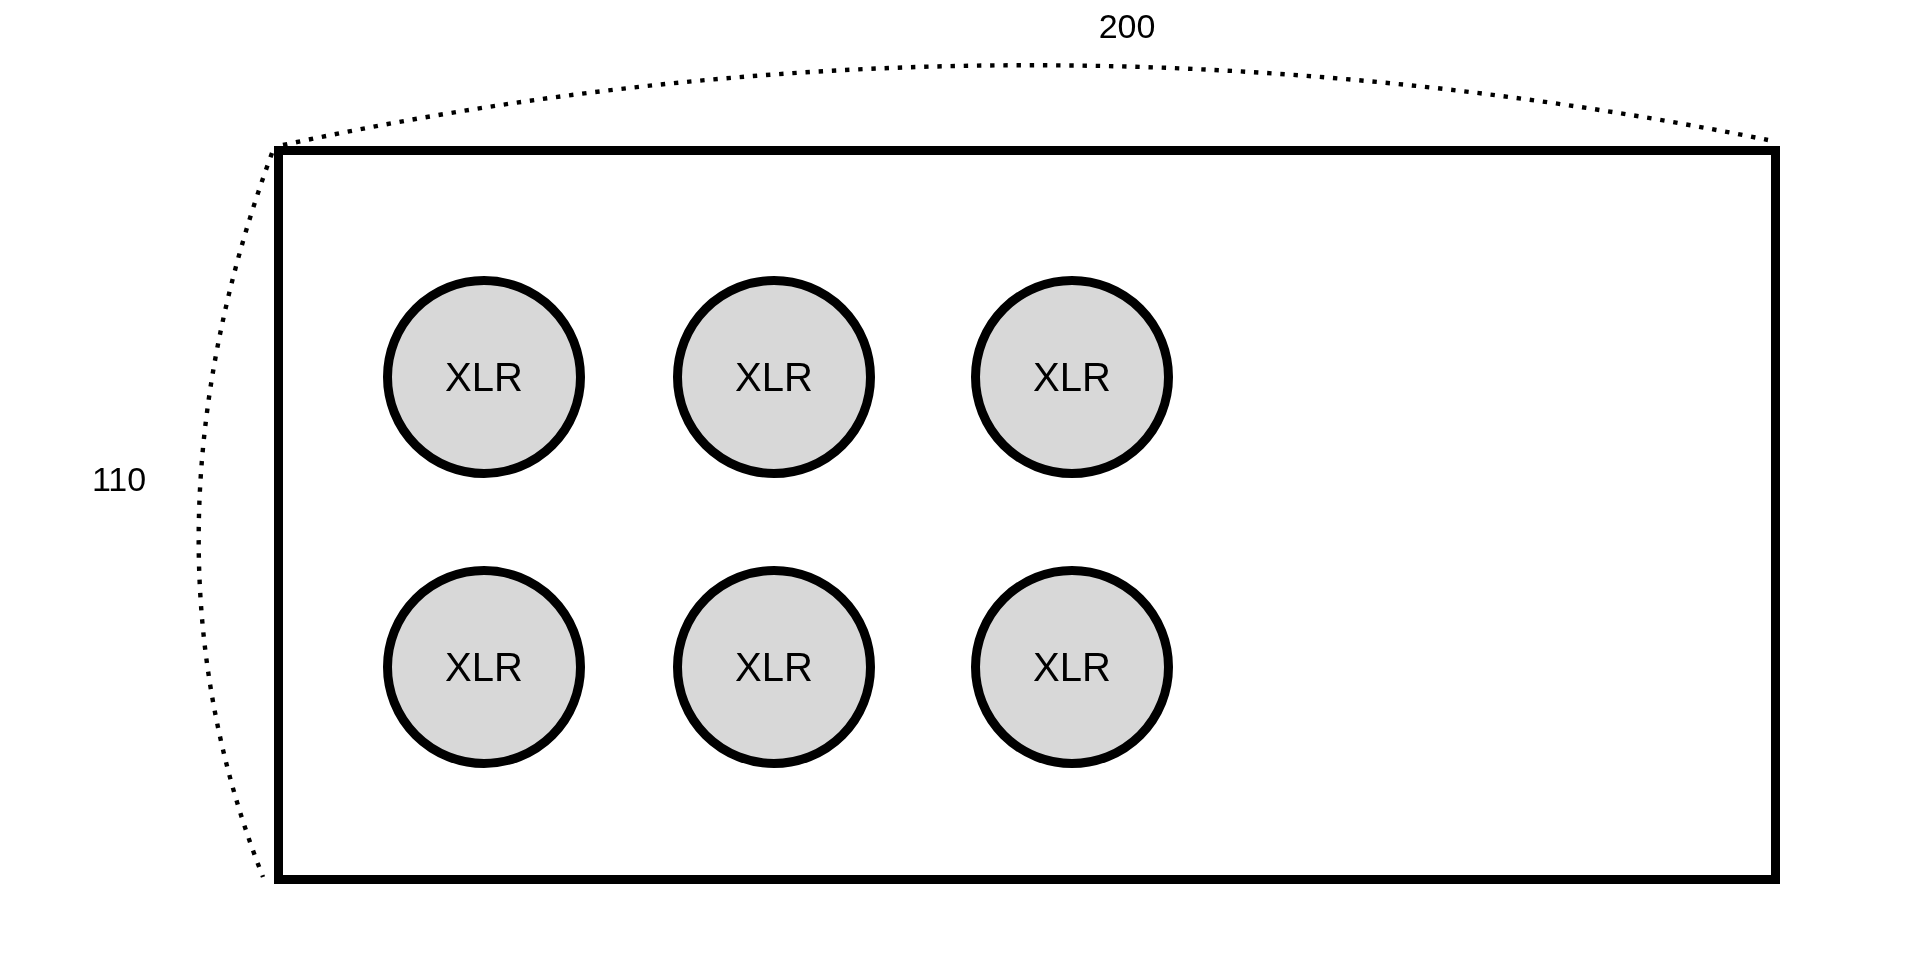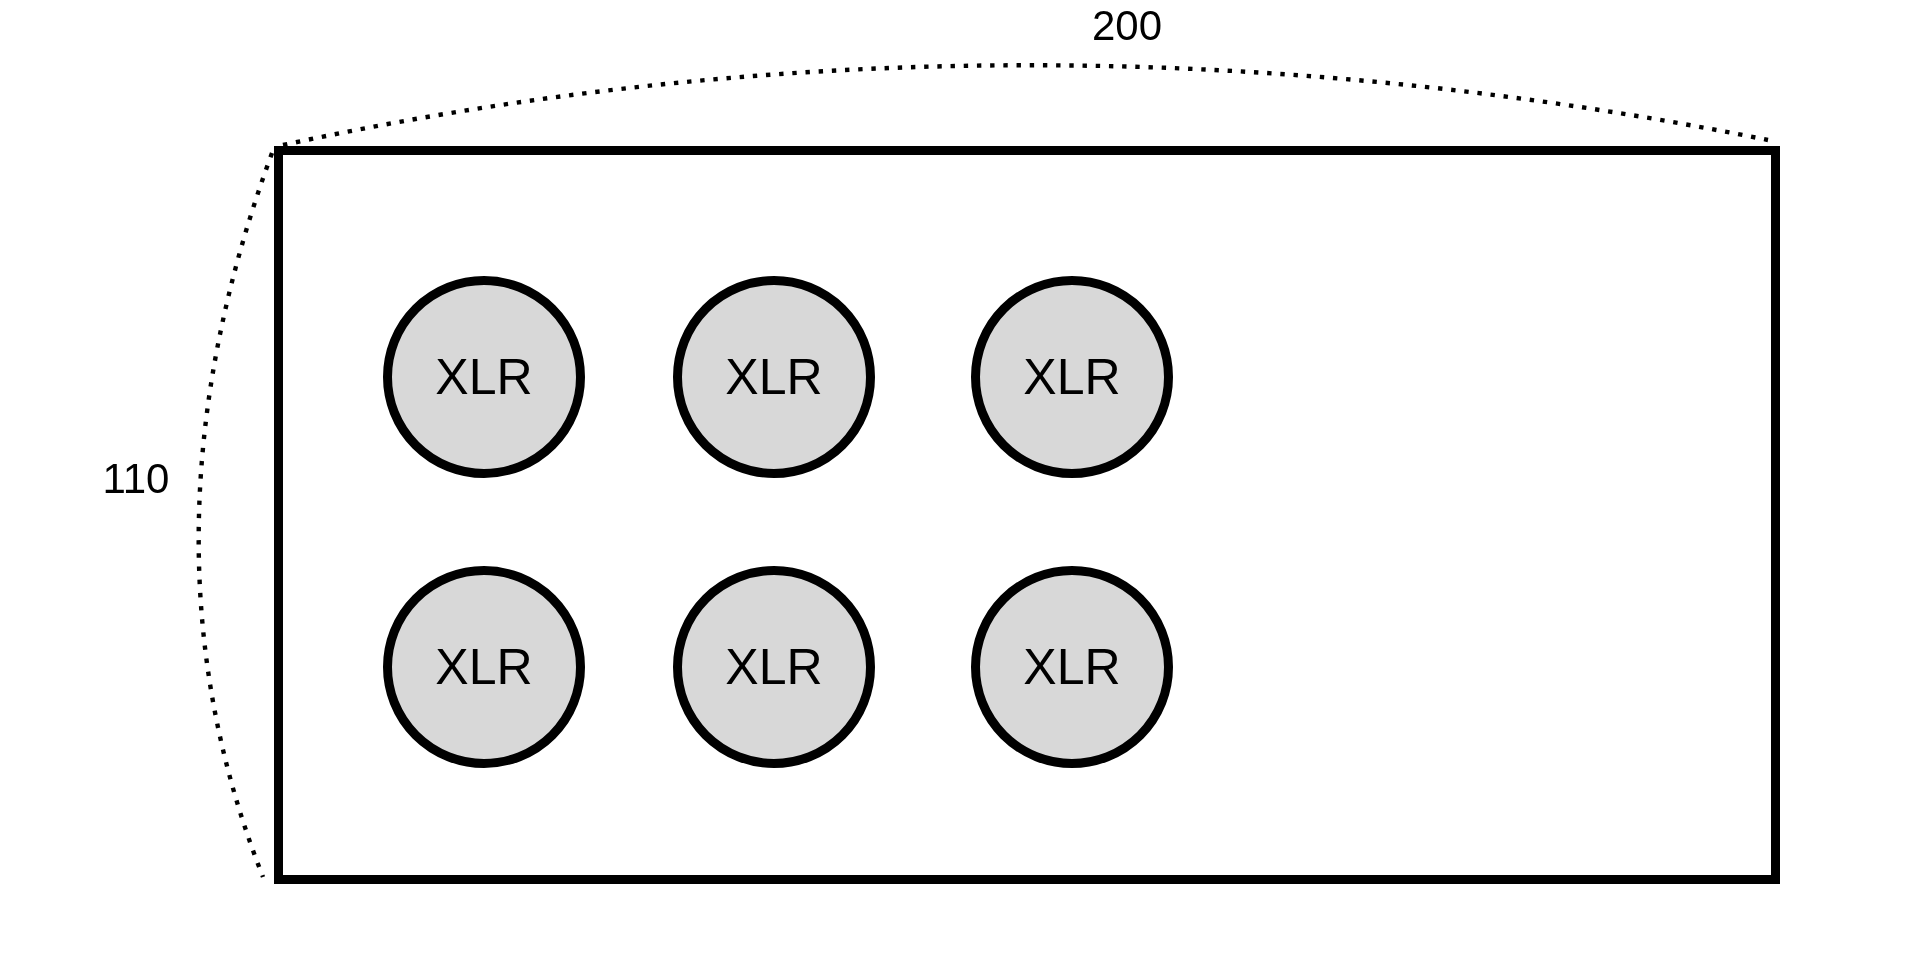--- a/index.html
+++ b/index.html
@@ -21,27 +21,27 @@
     left: 0;
     top: 0;
     width: 1910px;
     height: 978px;
     pointer-events: none;
   }
   .ref-label {
     position: absolute;
     width: 130px;
     text-align: center;
-    font-size: 42px;
+    font-size: 34px;
     line-height: 48px;
     color: #000000;
     white-space: nowrap;
   }
   .ref-label.width-ref  { left: 1062px; top: 2px; }
-  .ref-label.height-ref { left: 71px;  top: 455px; }
+  .ref-label.height-ref { left: 54px;  top: 455px; }
   .panel {
     position: absolute;
     left: 274px;
     top: 146px;
     width: 1506px;
     height: 738px;
     box-sizing: border-box;
     border: 9px solid #000000;
     background: #ffffff;
   }
@@ -49,21 +49,21 @@
     position: absolute;
     box-sizing: border-box;
     border: 9px solid #000000;
     border-radius: 50%;
     background: #d8d8d8;
     display: flex;
     align-items: center;
     justify-content: center;
   }
   .connector .connector-label {
-    font-size: 50px;
+    font-size: 40px;
     line-height: 1;
     color: #000000;
     white-space: nowrap;
   }
   .xlr { width: 202px; height: 202px; }
   .xlr.c1 { left: 383px; top: 276px; }
   .xlr.c2 { left: 673px; top: 276px; }
   .xlr.c3 { left: 971px; top: 276px; }
   .xlr.c4 { left: 383px; top: 566px; }
   .xlr.c5 { left: 673px; top: 566px; }

